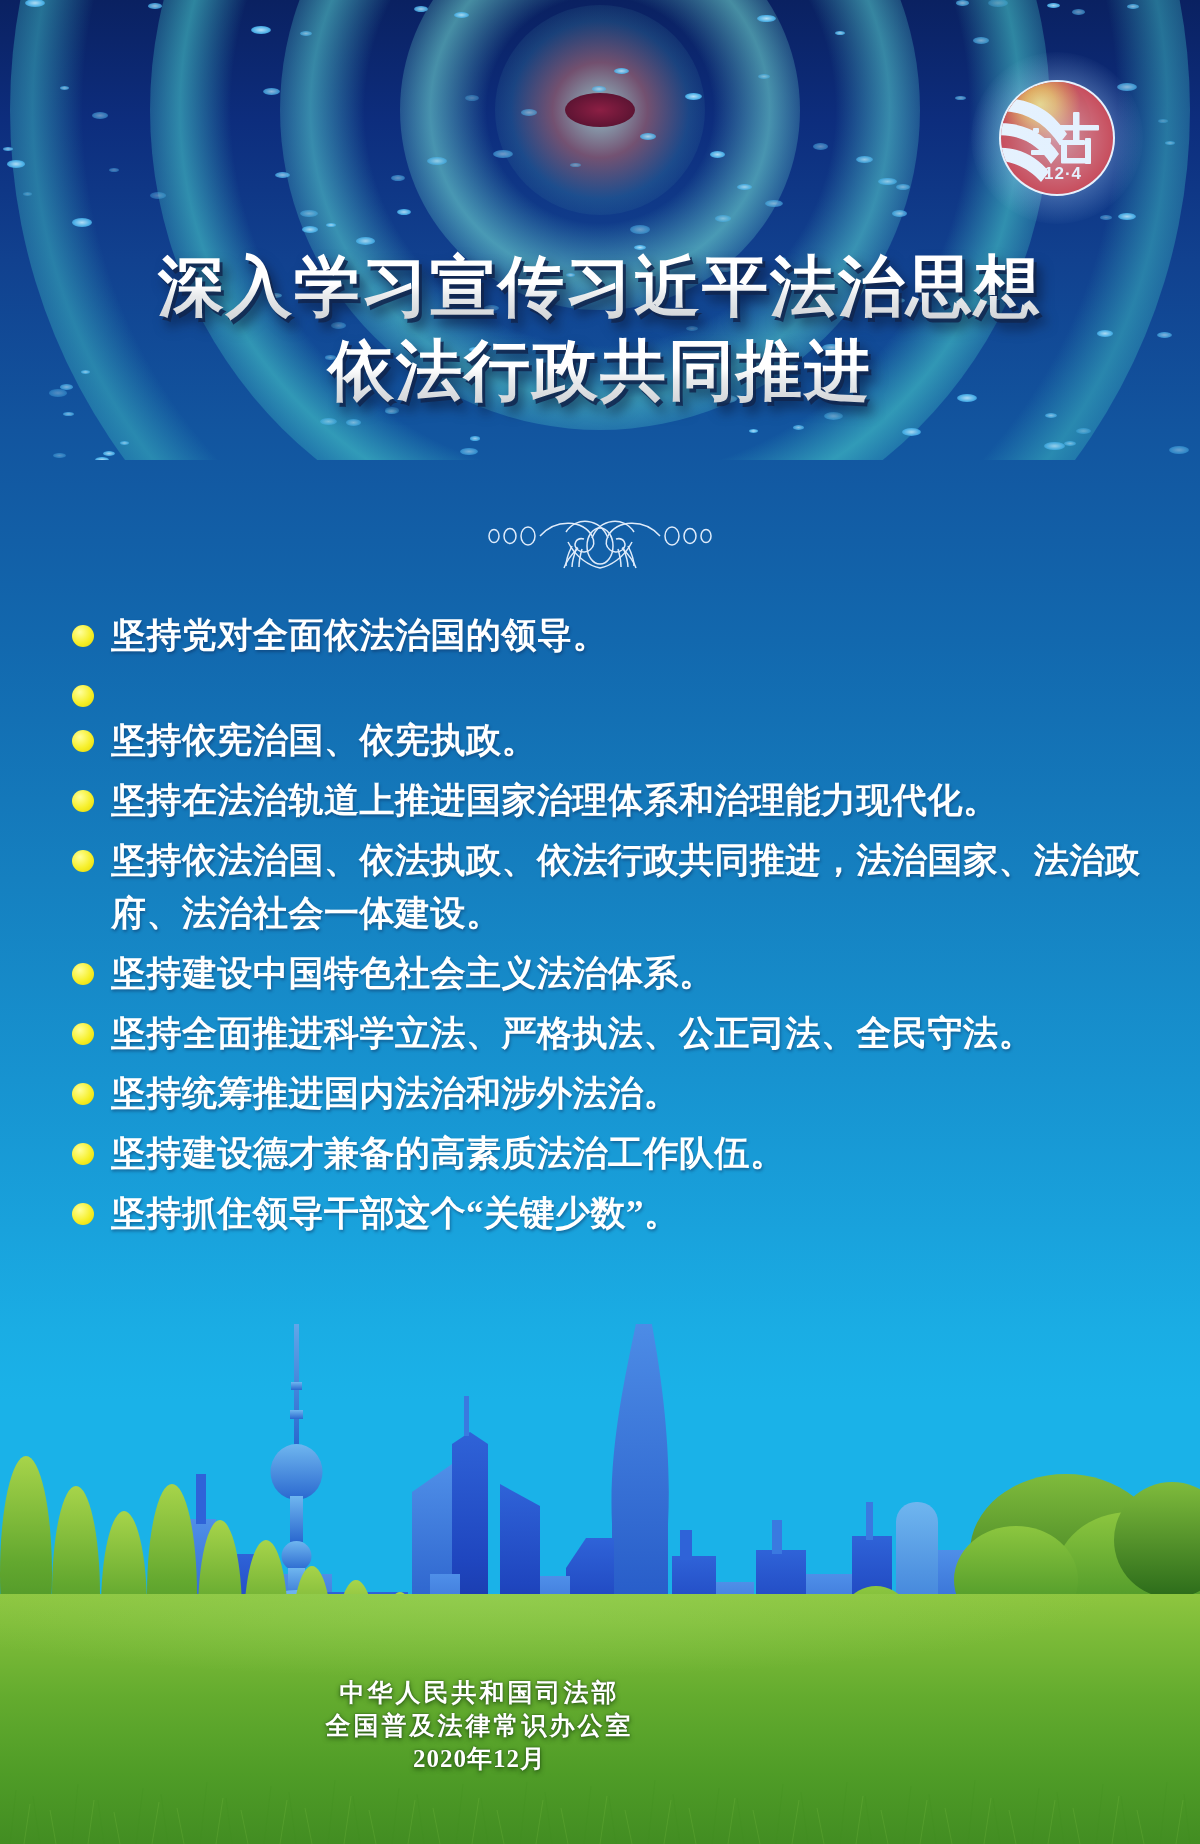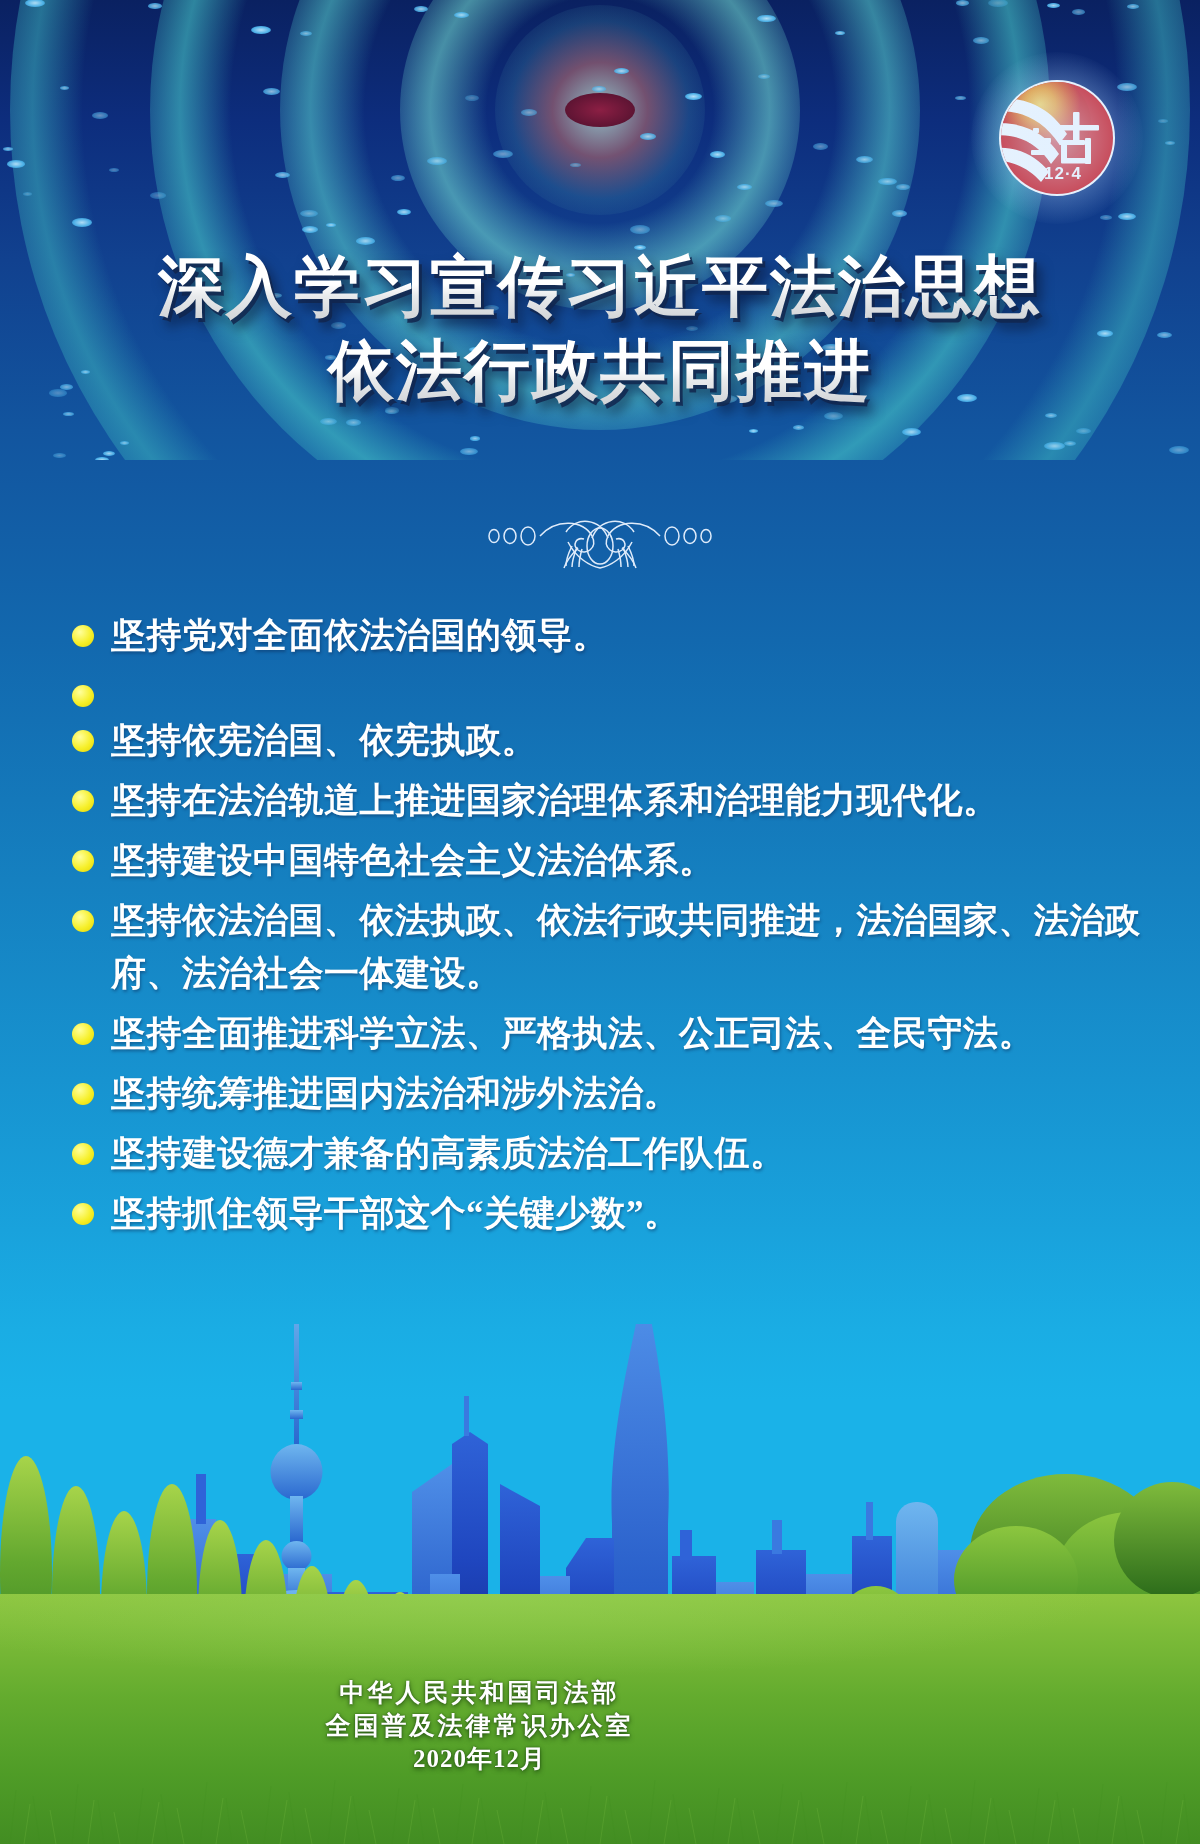--- a/index.html
+++ b/index.html
@@ -338,25 +338,25 @@
       <div class="item">
         <div class="bullet"></div>
         <div class="item-text">坚持依宪治国、依宪执政。</div>
       </div>
       <div class="item">
         <div class="bullet"></div>
         <div class="item-text">坚持在法治轨道上推进国家治理体系和治理能力现代化。</div>
       </div>
       <div class="item">
         <div class="bullet"></div>
+        <div class="item-text">坚持依法治国、依法执政、依法行政共同推进，法治国家、法治政府、法治社会一体建设。</div>
+      </div>
+      <div class="item">
+        <div class="bullet"></div>
         <div class="item-text">坚持建设中国特色社会主义法治体系。</div>
-      </div>
-      <div class="item">
-        <div class="bullet"></div>
-        <div class="item-text">坚持依法治国、依法执政、依法行政共同推进，法治国家、法治政府、法治社会一体建设。</div>
       </div>
       <div class="item">
         <div class="bullet"></div>
         <div class="item-text">坚持全面推进科学立法、严格执法、公正司法、全民守法。</div>
       </div>
       <div class="item">
         <div class="bullet"></div>
         <div class="item-text">坚持统筹推进国内法治和涉外法治。</div>
       </div>
       <div class="item">

